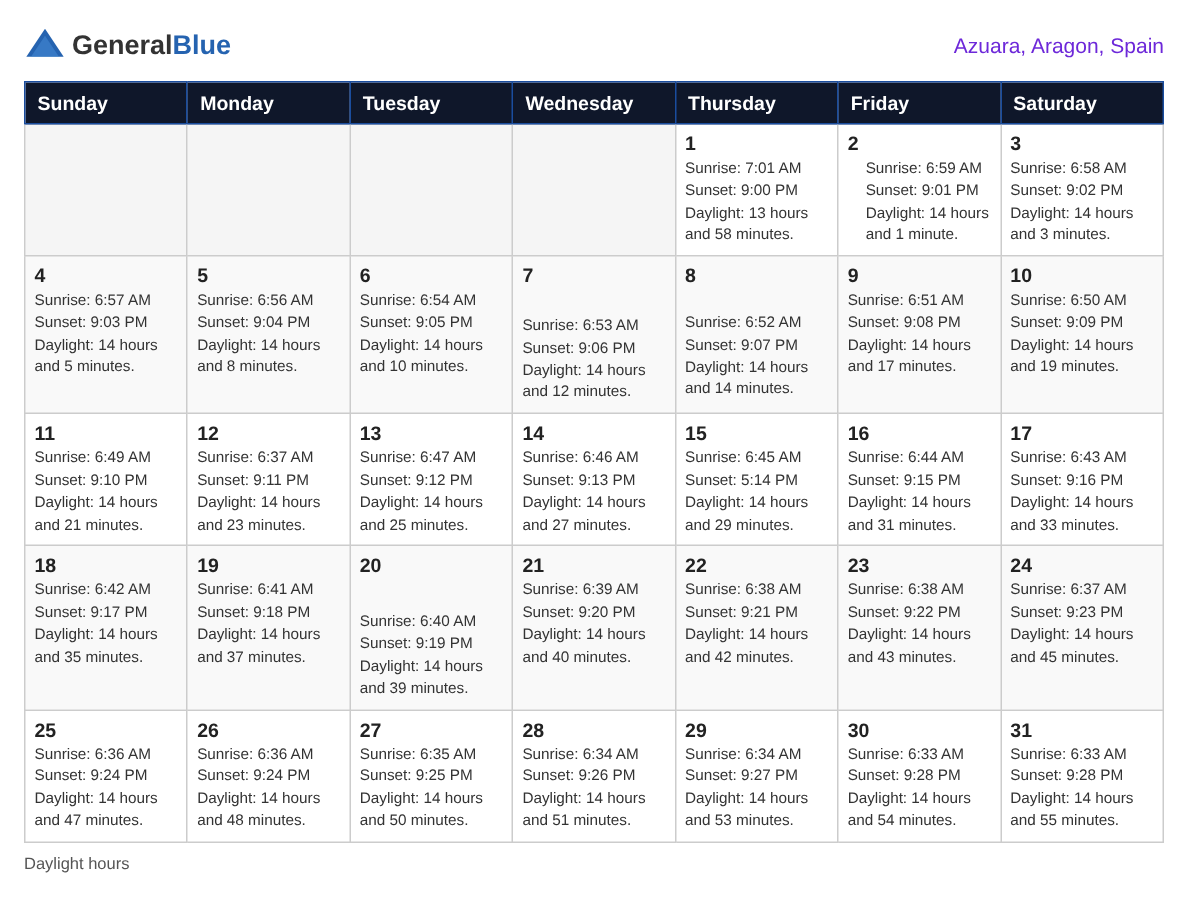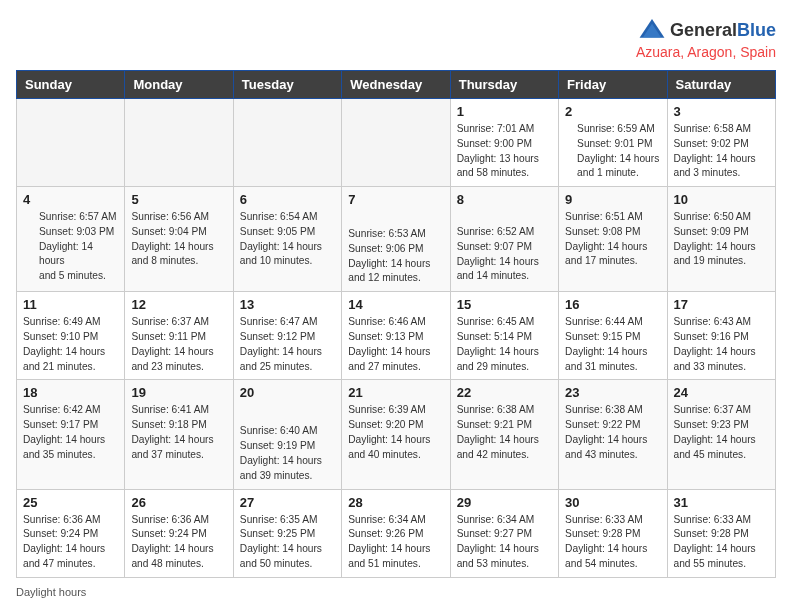--- a/index.html
+++ b/index.html
@@ -6,52 +6,51 @@
     body {
       font-family: Arial, sans-serif;
       background: #fff;
       width: 792px;
       min-height: 612px;
       padding: 16px;
     }
     .header {
       display: flex;
       justify-content: space-between;
-      align-items: flex-end;
+      align-items: center;
       margin-bottom: 10px;
-      flex-direction: column;
     }
     .logo {
       display: flex;
       align-items: center;
       gap: 4px;
     }
     .logo-icon {
       width: 28px;
       height: 28px;
     }
     .title-block {
       text-align: right;
     }
     .title-block .month-year {
       font-size: 32px;
       font-weight: bold;
       color: #333;
     }
     .title-block .location {
       font-size: 14px;
-      color: #ef4444;
+      color: #6d28d9;
     }
     .calendar {
       width: 100%;
       border-collapse: collapse;
       border: 1px solid #ccc;
     }
     .calendar th {
-      background: #404040;
+      background: #0f172a;
       color: #fff;
       font-size: 13px;
       font-weight: bold;
       padding: 6px 8px;
       text-align: left;
       border: 1px solid #1a4d9e;
     }
     .calendar td {
       vertical-align: top;
       padding: 5px 6px;
@@ -143,21 +142,21 @@
           <div class="day-number">3</div>
           <div class="day-info" style="white-space: pre-line;">Sunrise: 6:58 AM
 Sunset: 9:02 PM
 Daylight: 14 hours
 and 3 minutes.</div>
         </td>
       </tr>
       <tr>
         <td>
           <div class="day-number">4</div>
-          <div class="day-info" style="white-space: pre-line; margin-left: 16px;">Sunrise: 6:57 AM
+          <div class="day-info" style="white-space: pre-line;">Sunrise: 6:57 AM
 Sunset: 9:03 PM
 Daylight: 14 hours
 and 5 minutes.</div>
         </td>
         <td>
           <div class="day-number">5</div>
           <div class="day-info" style="white-space: pre-line;">Sunrise: 6:56 AM
 Sunset: 9:04 PM
 Daylight: 14 hours
 and 8 minutes.</div>

